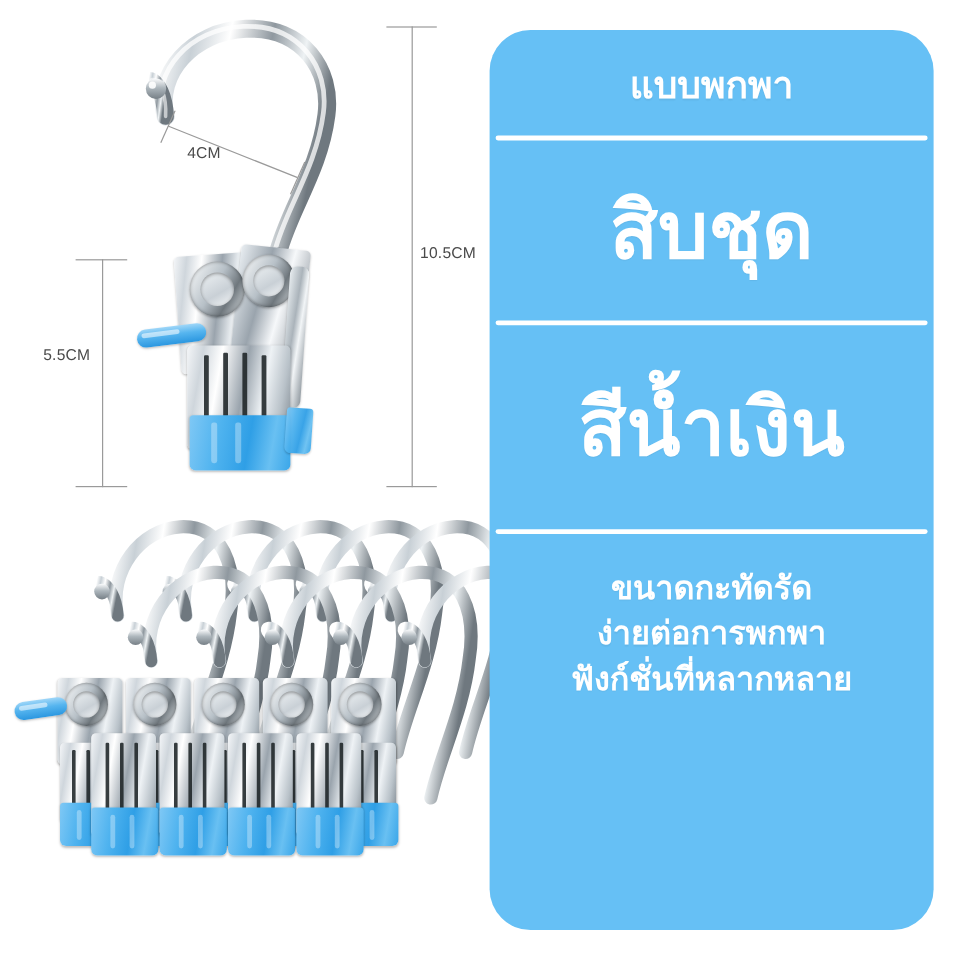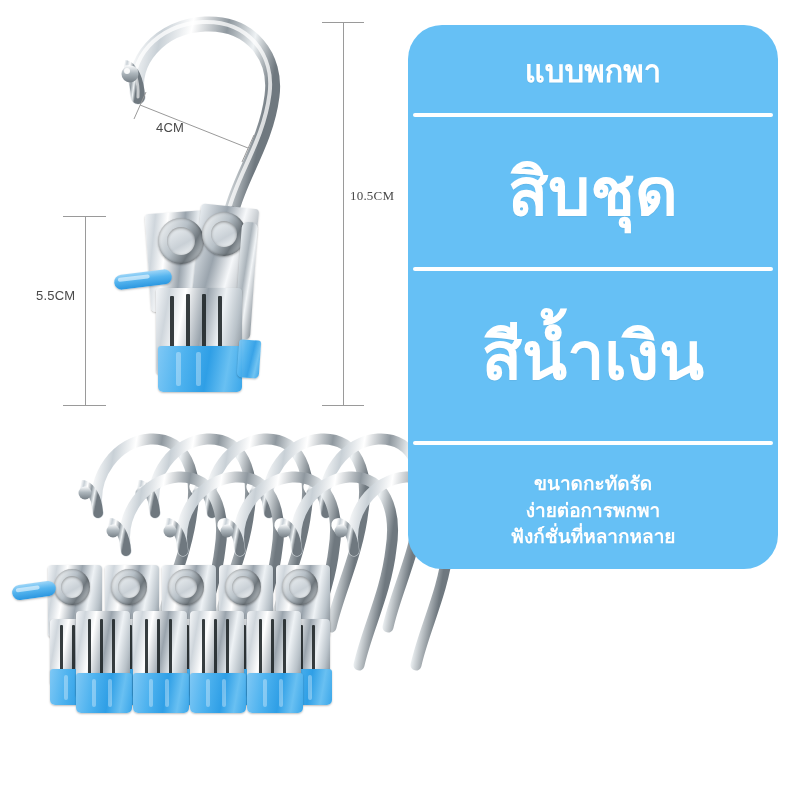--- a/index.html
+++ b/index.html
@@ -16,21 +16,21 @@
 
   
   .dim-line{position:absolute;background:#9a9a9a;}
   .dim-label{
     position:absolute;color:#4a4a4a;font-size:13px;letter-spacing:.2px;
     font-family:"Liberation Sans",sans-serif;white-space:nowrap;
   }
   #dim-v-right-line{left:343px;top:22px;width:1px;height:384px;}
   #dim-v-right-cap-top{left:322px;top:22px;width:42px;height:1px;}
   #dim-v-right-cap-bot{left:322px;top:405px;width:42px;height:1px;}
-  #dim-v-right-label{left:350px;top:188px;font-family:Liberation Serif, serif;}
+  #dim-v-right-label{left:350px;top:203px;}
 
   #dim-v-left-line{left:85px;top:216px;width:1px;height:190px;}
   #dim-v-left-cap-top{left:63px;top:216px;width:43px;height:1px;}
   #dim-v-left-cap-bot{left:63px;top:405px;width:43px;height:1px;}
   #dim-v-left-label{left:36px;top:288px;}
 
   
   #dim-slant{position:absolute;left:130px;top:92px;width:130px;height:70px;}
   #dim-slant svg{display:block;}
   #dim-slant-label{left:156px;top:120px;}
@@ -72,41 +72,41 @@
     border-radius:3px;background:rgba(255,255,255,.55);
   }
   .cb-jaw{
     position:absolute;
     background:linear-gradient(95deg,#e9eef1,#aab3ba 40%,#f2f5f7 62%,#8d969d);
     border-radius:2px;box-shadow:0 1px 2px rgba(0,0,0,.25);
   }
 
   
   #info-panel{
-    position:absolute;left:408px;top:25px;width:370px;height:544px;
+    position:absolute;left:408px;top:25px;width:370px;height:750px;
     background:#66c0f5;border-radius:34px;
     display:flex;flex-direction:column;align-items:center;
   }
   .panel-divider{width:360px;height:4px;background:#ffffff;border-radius:2px;}
   .panel-text{
     color:#ffffff;text-align:center;width:100%;
     font-family:"Liberation Sans","DejaVu Sans",sans-serif;
     text-shadow:0 1px 1px rgba(0,0,0,.05);
   }
   #headline{margin-top:26px;}
   .headline-line{font-size:31px;font-weight:700;line-height:1.34;}
   #divider-1{margin-top:20px;}
   #qty-block{flex:0 0 auto;display:flex;align-items:center;justify-content:center;height:150px;}
   #qty-text{font-size:66px;font-weight:700;line-height:1;}
   #divider-2{}
   #color-block{flex:0 0 auto;display:flex;align-items:center;justify-content:center;height:170px;}
   #color-text{font-size:66px;font-weight:700;line-height:1;}
   #divider-3{}
   #features{margin-top:26px;}
-  .feature-line{font-size:19px;font-weight:700;line-height:1.42;}
+  .feature-line{font-size:27px;font-weight:700;line-height:1.42;}
 </style>
 </head>
 <body>
 
 <div id="stage">
 
   <div id="product-area">
 
     <div class="clip" id="hero-clip" style="left:0;top:0;width:400px;height:410px;">
 

